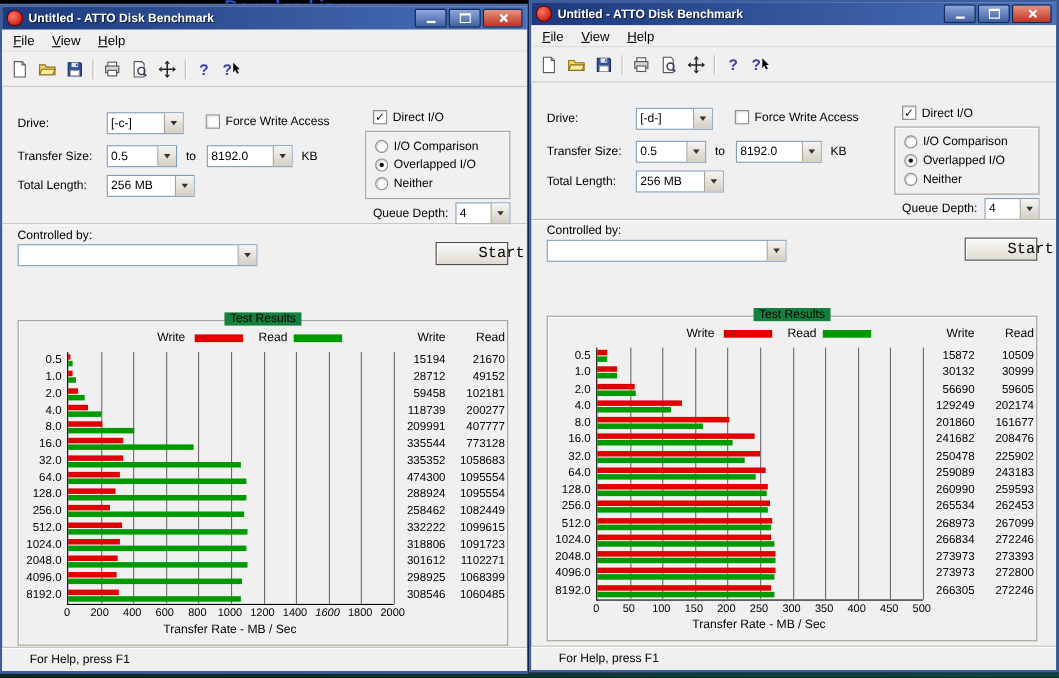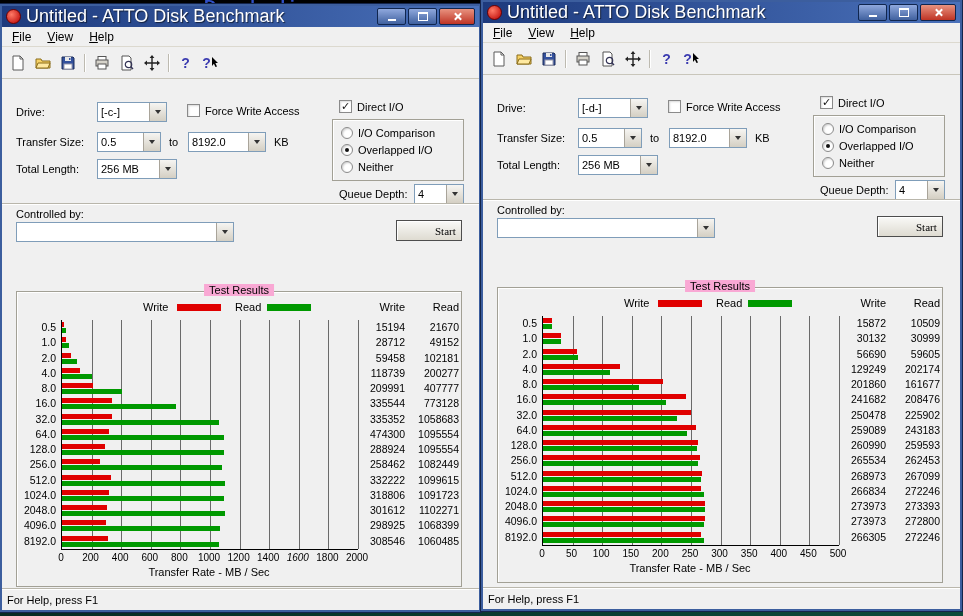--- a/index.html
+++ b/index.html
@@ -11,21 +11,21 @@
 
   .window{position:absolute;width:481px;background:#f0f0f0;border:2px solid #3c5e9e;
           box-shadow:0 0 0 1px #14244a;display:flex;flex-direction:column;box-sizing:border-box;}
   #win0{left:0;top:4px;height:608px;z-index:1;}
   #win1{left:481px;top:0;height:611px;z-index:2;}
 
   .titlebar{height:21px;flex:0 0 21px;background:linear-gradient(90deg,#1d3a7d,#4a71ba);
             display:flex;align-items:center;padding:0 4px;gap:5px;}
   .app-icon{width:13px;height:13px;border-radius:50%;flex:0 0 13px;
             background:radial-gradient(circle at 35% 35%,#ff7a66,#b80000);border:1px solid #6d0000;}
-  .title-text{color:#fff;font-weight:normal;font-size:18px;flex:1;white-space:nowrap;overflow:hidden;
+  .title-text{color:#fff;font-weight:bold;font-size:11px;flex:1;white-space:nowrap;overflow:hidden;
               text-shadow:1px 1px 1px rgba(0,0,0,.6);}
   .winbtns{display:flex;gap:2px;}
   .tbtn{width:27px;height:15px;border:1px solid #10264f;border-radius:2px;
         background:linear-gradient(#8fa8dd,#40619f);display:flex;align-items:center;justify-content:center;}
   .tbtn.close{width:34px;background:linear-gradient(#e8927f,#bf3425);}
   .g-min{width:8px;height:0;border-bottom:2px solid #fff;margin-top:6px;}
   .g-max{width:8px;height:6px;border:1px solid #fff;border-top:2px solid #fff;box-sizing:content-box;}
   .g-x{position:relative;width:9px;height:9px;}
   .g-x::before,.g-x::after{content:"";position:absolute;left:4px;top:0;width:2px;height:9px;background:#fff;}
   .g-x::before{transform:rotate(45deg);} .g-x::after{transform:rotate(-45deg);}
@@ -57,32 +57,32 @@
 
   .groupbox{position:absolute;border:1px solid #a2a095;box-shadow:inset 1px 1px 0 #fff;box-sizing:border-box;}
   .radio-row{display:flex;gap:5px;position:absolute;left:8px;white-space:nowrap;}
   .rdot{width:12px;height:12px;border-radius:50%;background:#fff;border:1px solid #8a8a8a;box-sizing:border-box;
         box-shadow:inset 1px 1px 2px rgba(0,0,0,.2);position:relative;flex:0 0 12px;}
   .rdot.selected::after{content:"";position:absolute;left:3px;top:3px;width:4px;height:4px;border-radius:50%;background:#111;}
 
   .divider{position:absolute;left:0;width:100%;border-top:1px solid #b9b6ab;border-bottom:1px solid #fff;}
 
   .btn{position:absolute;height:21px;border:1px solid #4d4d4d;background:linear-gradient(#f9f9f7,#dedbd1);
-       font-size:11px;font-family:Liberation Serif, serif;box-shadow:inset 1px 1px 0 #fff;padding-left:38px;}
+       font-size:14px;font-family:Liberation Mono, monospace;box-shadow:inset 1px 1px 0 #fff;padding-left:38px;}
 
   .descbox{position:absolute;background:#fff;border:1px solid #7f9db9;display:flex;box-sizing:border-box;}
   .desc-text{flex:1;padding:2px 4px;line-height:13px;font-size:10.5px;overflow:hidden;}
   .desc-scroll{width:16px;flex:0 0 16px;border-left:1px solid #d0cec6;background:#f0efe9;display:flex;
                flex-direction:column;justify-content:space-between;align-items:center;padding:1px;box-sizing:border-box;}
   .sarrow{width:13px;height:12px;background:linear-gradient(#fafaf8,#dcd8cc);border:1px solid #b4b1a6;
           display:flex;align-items:center;justify-content:center;box-sizing:border-box;}
   .tri-up{width:0;height:0;border-left:3px solid transparent;border-right:3px solid transparent;border-bottom:4px solid #444;}
   .tri-down{width:0;height:0;border-left:3px solid transparent;border-right:3px solid transparent;border-top:4px solid #444;}
 
-  .group-title{position:absolute;top:-8px;left:50%;transform:translateX(-50%);background:#f9a8d4;padding:0 5px;font-size:11px;}
+  .group-title{position:absolute;top:-8px;left:50%;transform:translateX(-50%);background:#15803d;padding:0 5px;font-size:11px;}
   .legend-label{position:absolute;top:9px;font-size:11px;}
   .legend-label.lw{left:126px;} .legend-label.lr{left:218px;}
   .legend-swatch{position:absolute;top:12px;width:44px;height:7px;}
   .legend-swatch.write{left:160px;} .legend-swatch.read{left:250px;}
   .col-head{position:absolute;top:9px;font-size:11px;text-align:right;}
   .ch-w{left:342px;width:46px;} .ch-r{left:392px;width:50px;}
 
   .ycol{position:absolute;left:0;top:28px;width:41px;height:229px;}
   .yrow{position:absolute;right:2px;width:100%;text-align:right;font-size:10.5px;}
   .plot{position:absolute;left:44px;top:28px;width:296px;height:229px;
@@ -90,21 +90,21 @@
   .gridline{position:absolute;top:0;bottom:0;width:1px;background:#6a6a6a;}
   .bar{position:absolute;left:0;height:5px;}
   .num-col{position:absolute;top:28px;height:229px;}
   .col-write{left:342px;width:46px;} .col-read{left:392px;width:50px;}
   .vrow{position:absolute;right:0;width:100%;text-align:right;font-size:10.5px;}
   .xticks{position:absolute;left:44px;top:260px;width:296px;height:12px;}
   .xtick{position:absolute;transform:translateX(-50%);font-size:10px;top:0;}
   .axis-title{position:absolute;left:44px;top:274px;width:296px;text-align:center;font-size:11px;}
 
   .statusbar{height:20px;flex:0 0 20px;border-top:1px solid #fff;box-shadow:0 -1px 0 #bab7ac;
-             display:flex;align-items:center;padding:0 5px;background:#f0f0f0;font-size:11px;}
+             display:flex;align-items:center;padding:0 25px;background:#f0f0f0;font-size:11px;}
 </style>
 </head>
 <body>
 
 <div class="bgtext">Download is u</div>
 <div class="bottom-strip"></div>
 
 <div class="window" id="win0">
   <div class="titlebar">
     <span class="app-icon"></span>

